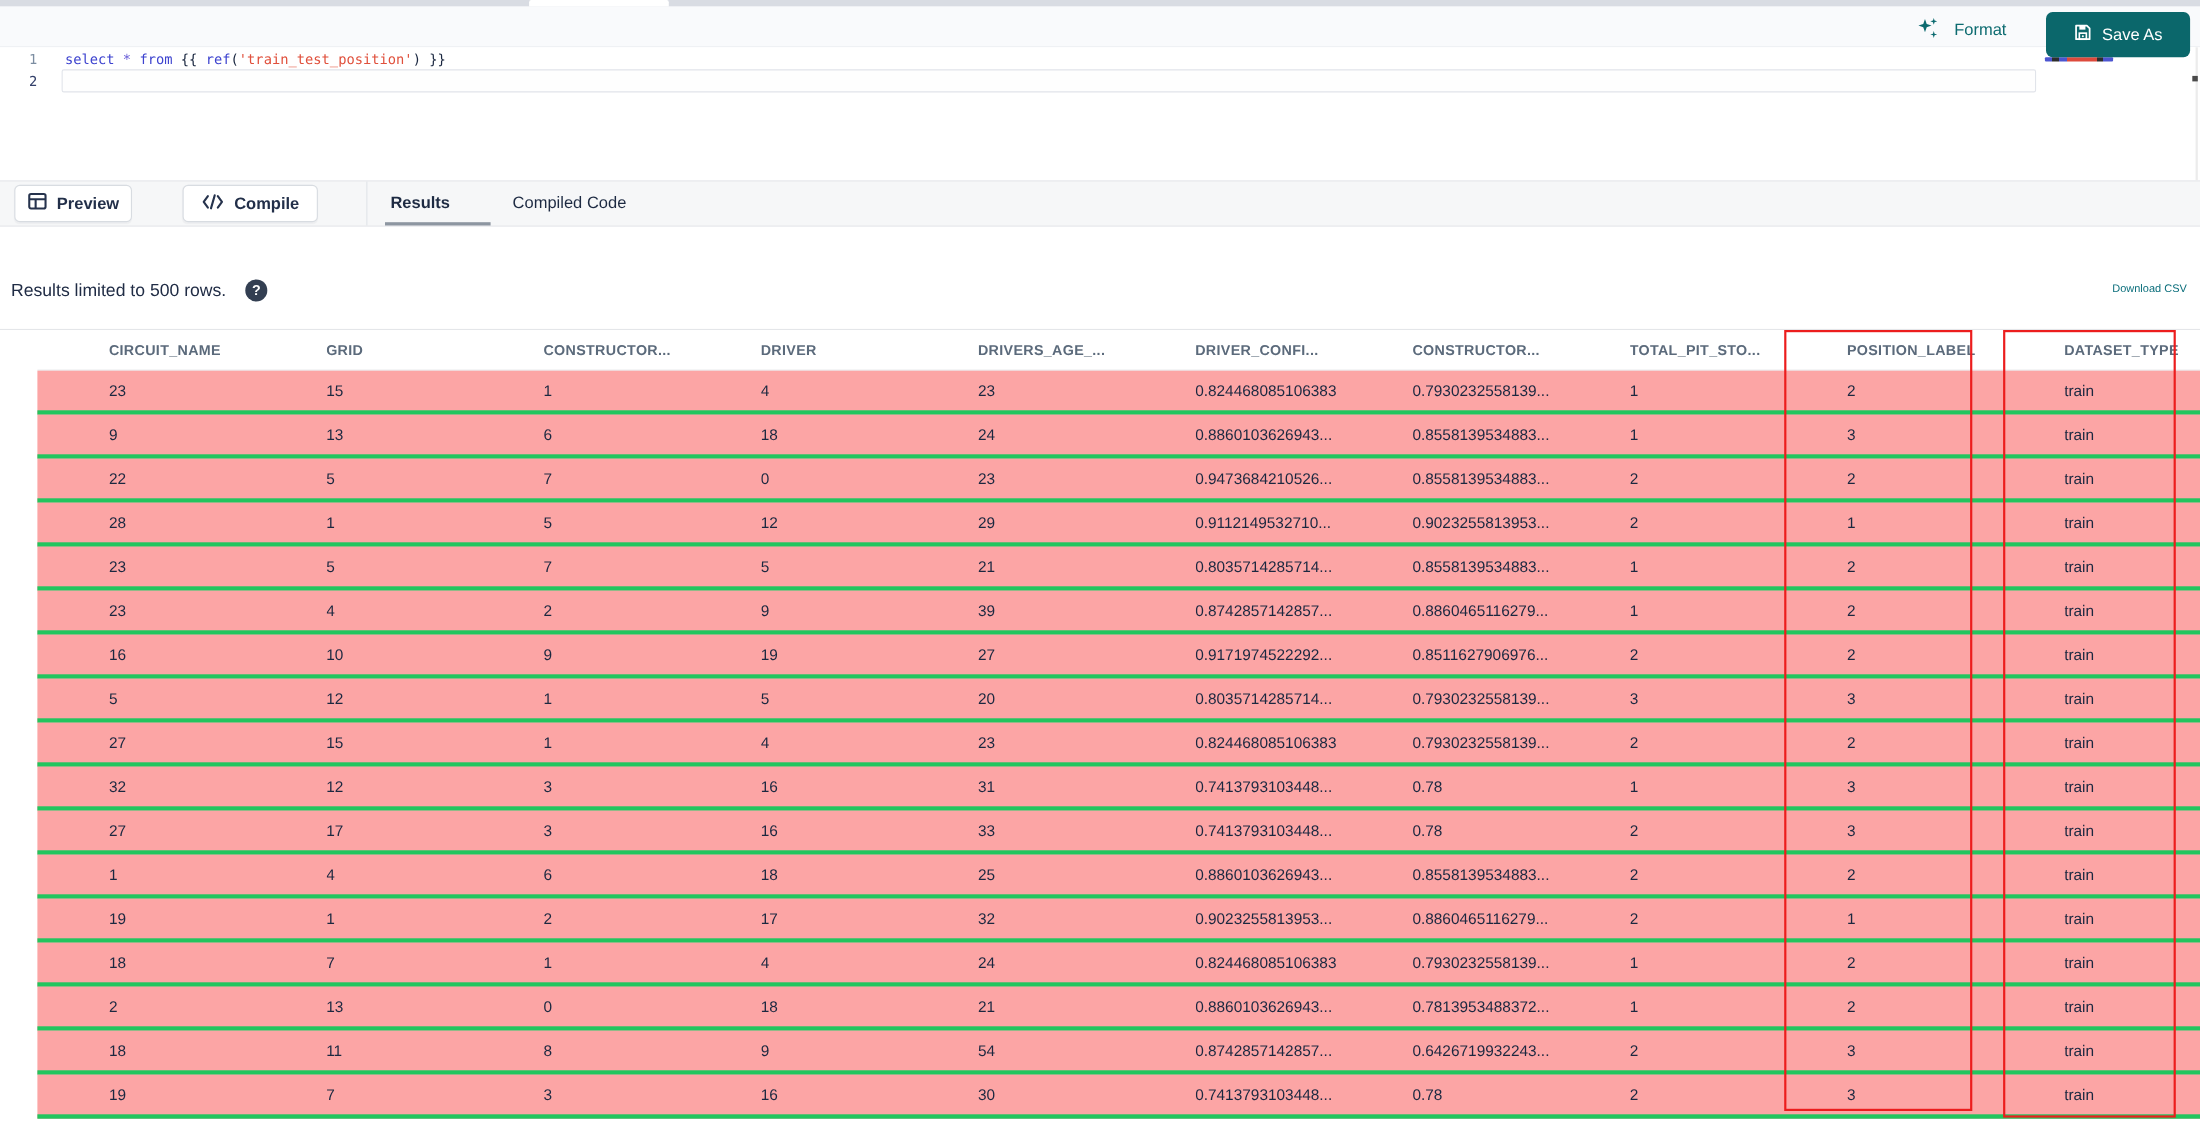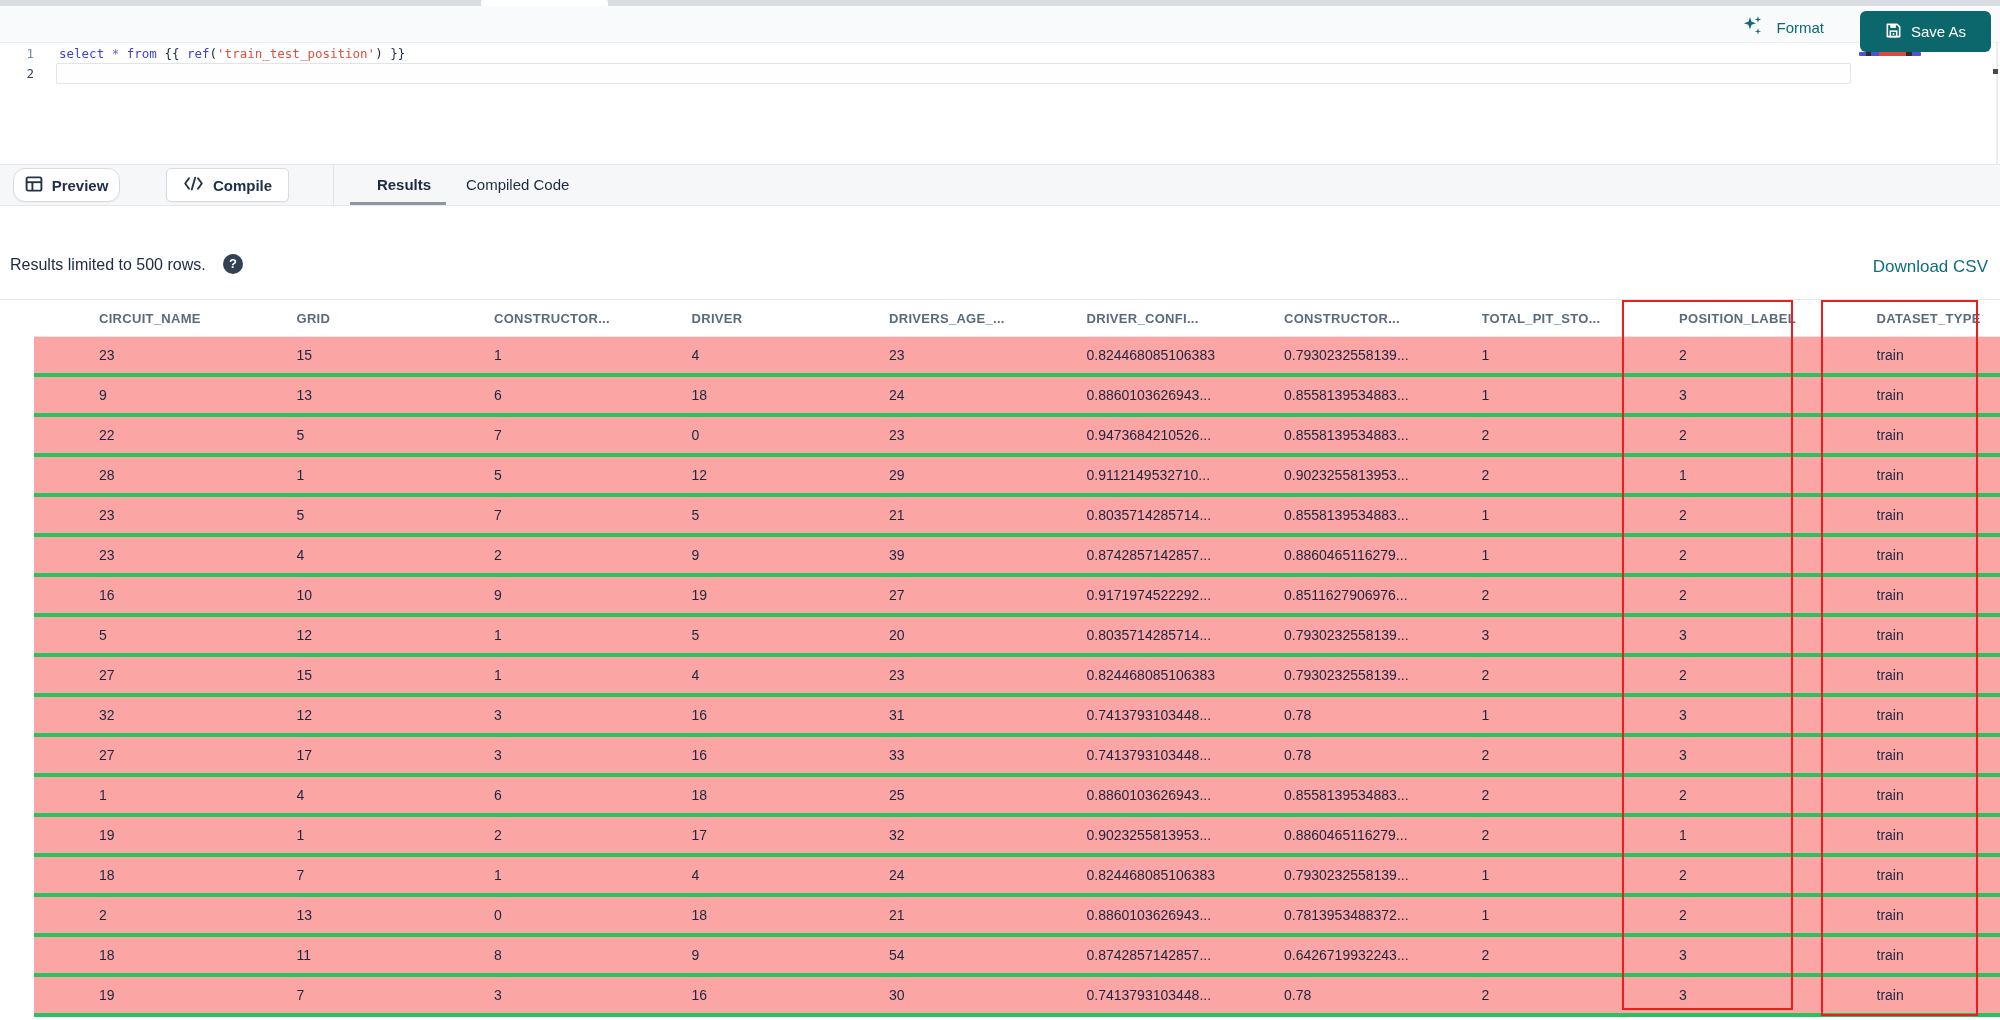--- a/index.html
+++ b/index.html
@@ -40,33 +40,33 @@
     background:linear-gradient(90deg,#4c55d0 0 11%,#2d2d2d 11% 20%,#4c55d0 20% 32%,#dd4a3c 32% 76%,#2d2d2d 76% 85%,#4c55d0 85% 100%); }
   .scroll-track { position:absolute; left:1996px; top:0; width:2px; height:121px; background:#ececec; }
   .scroll-mark  { position:absolute; left:1993px; top:26px; width:5px; height:5px; background:#4a4a4a; }
 
   
   .toolbar { position:absolute; left:0; top:164px; width:2000px; height:42px; background:#f6f7f8;
     border-top:1px solid #e5e7ea; border-bottom:1px solid #e5e7ea; }
   .btn { position:absolute; top:3px; height:34px; background:#fff; border:1px solid #d8dce1; border-radius:5px;
     display:flex; align-items:center; justify-content:center; gap:9px; font-size:15px; color:#222f49; font-weight:700;
     box-shadow:0 1px 1px rgba(20,30,50,0.04); cursor:pointer; }
-  .btn-preview { left:13px; width:107px;border-radius:12px; }
+  .btn-preview { left:13px; width:107px; }
   .btn-compile { left:166px; width:123px; }
   .toolbar-divider { position:absolute; left:333px; top:0; width:1px; height:40px; background:#e2e4e8; }
   .tab { position:absolute; top:0; height:40px; line-height:40px; font-size:15px; color:#1d2a42; cursor:pointer; }
-  .tab-results { left:356px; width:96px; text-align:center; font-weight:700; }
+  .tab-results { left:334px; width:96px; text-align:center; font-weight:700; }
   .tab-underline { position:absolute; left:350px; top:37px; width:96px; height:3px; background:#8d96a1; }
   .tab-compiled { left:466px; }
 
   
   .status-text { position:absolute; left:10px; top:256px; font-size:16px; color:#202c45; }
   .help-icon { position:absolute; left:223px; top:254px; width:20px; height:20px; border-radius:50%;
     background:#333f52; color:#fff; font-size:13px; font-weight:700; text-align:center; line-height:20px; cursor:pointer; }
-  .download-csv { position:absolute; right:12px; top:257px; font-size:17px; color:#0c6f7c; font-weight:500; cursor:pointer;text-align:center; }
+  .download-csv { position:absolute; right:12px; top:257px; font-size:10px; color:#0c6f7c; font-weight:500; cursor:pointer;text-align:center; }
 
   
   .table-wrap { position:absolute; left:0; top:299px; width:2000px; height:721px; overflow:hidden; border-top:1px solid #e4e6e9;padding-left:34px; }
   .thead { display:grid; grid-template-columns:repeat(10,197.5px); padding-left:65px; height:37px; align-items:center;
     border-bottom:1px solid #e4e6e9; background:#fff; }
   .th { font-size:13px; font-weight:700; color:#5b6a7b; letter-spacing:0.3px; white-space:nowrap; overflow:hidden; }
   .trow { display:grid; grid-template-columns:repeat(10,197.5px); padding-left:65px; height:40px; align-items:center;
     border-bottom:4px solid #22c55e; background:#fca5a5; }
   .td { font-size:14px; color:#1b2840; white-space:nowrap; overflow:hidden; }
 

